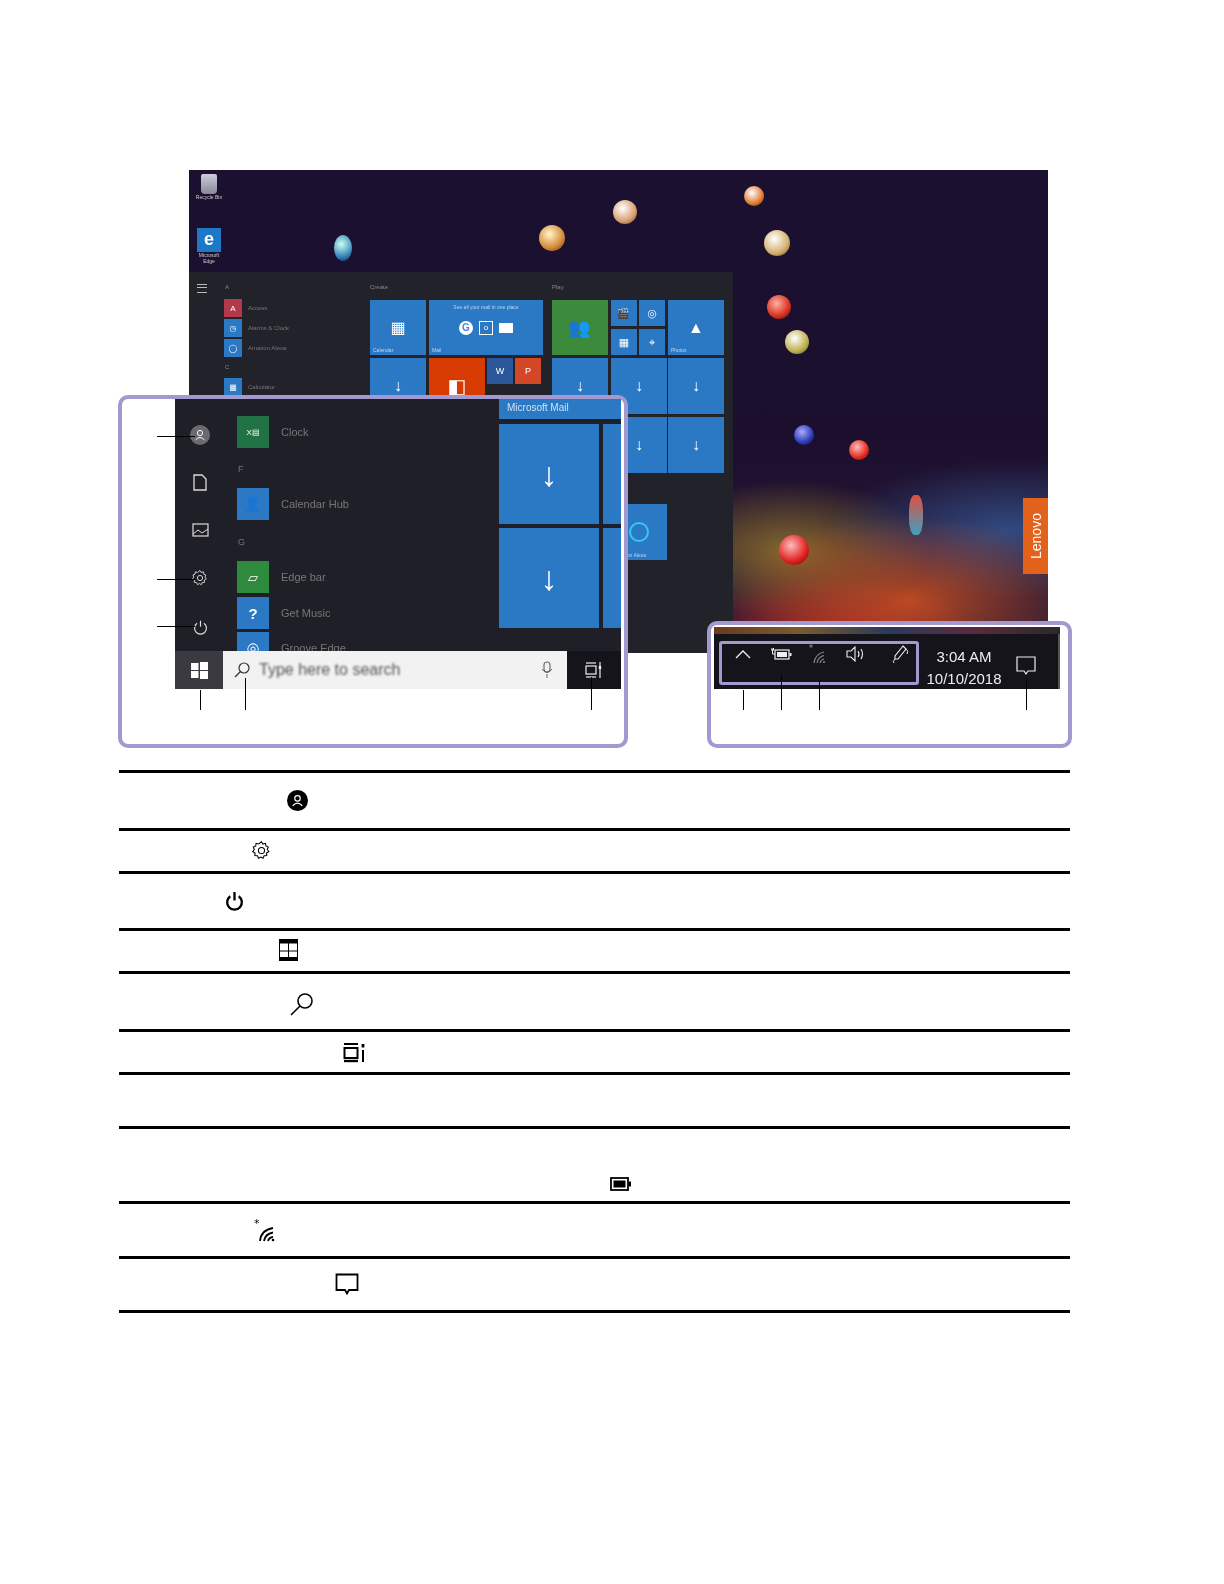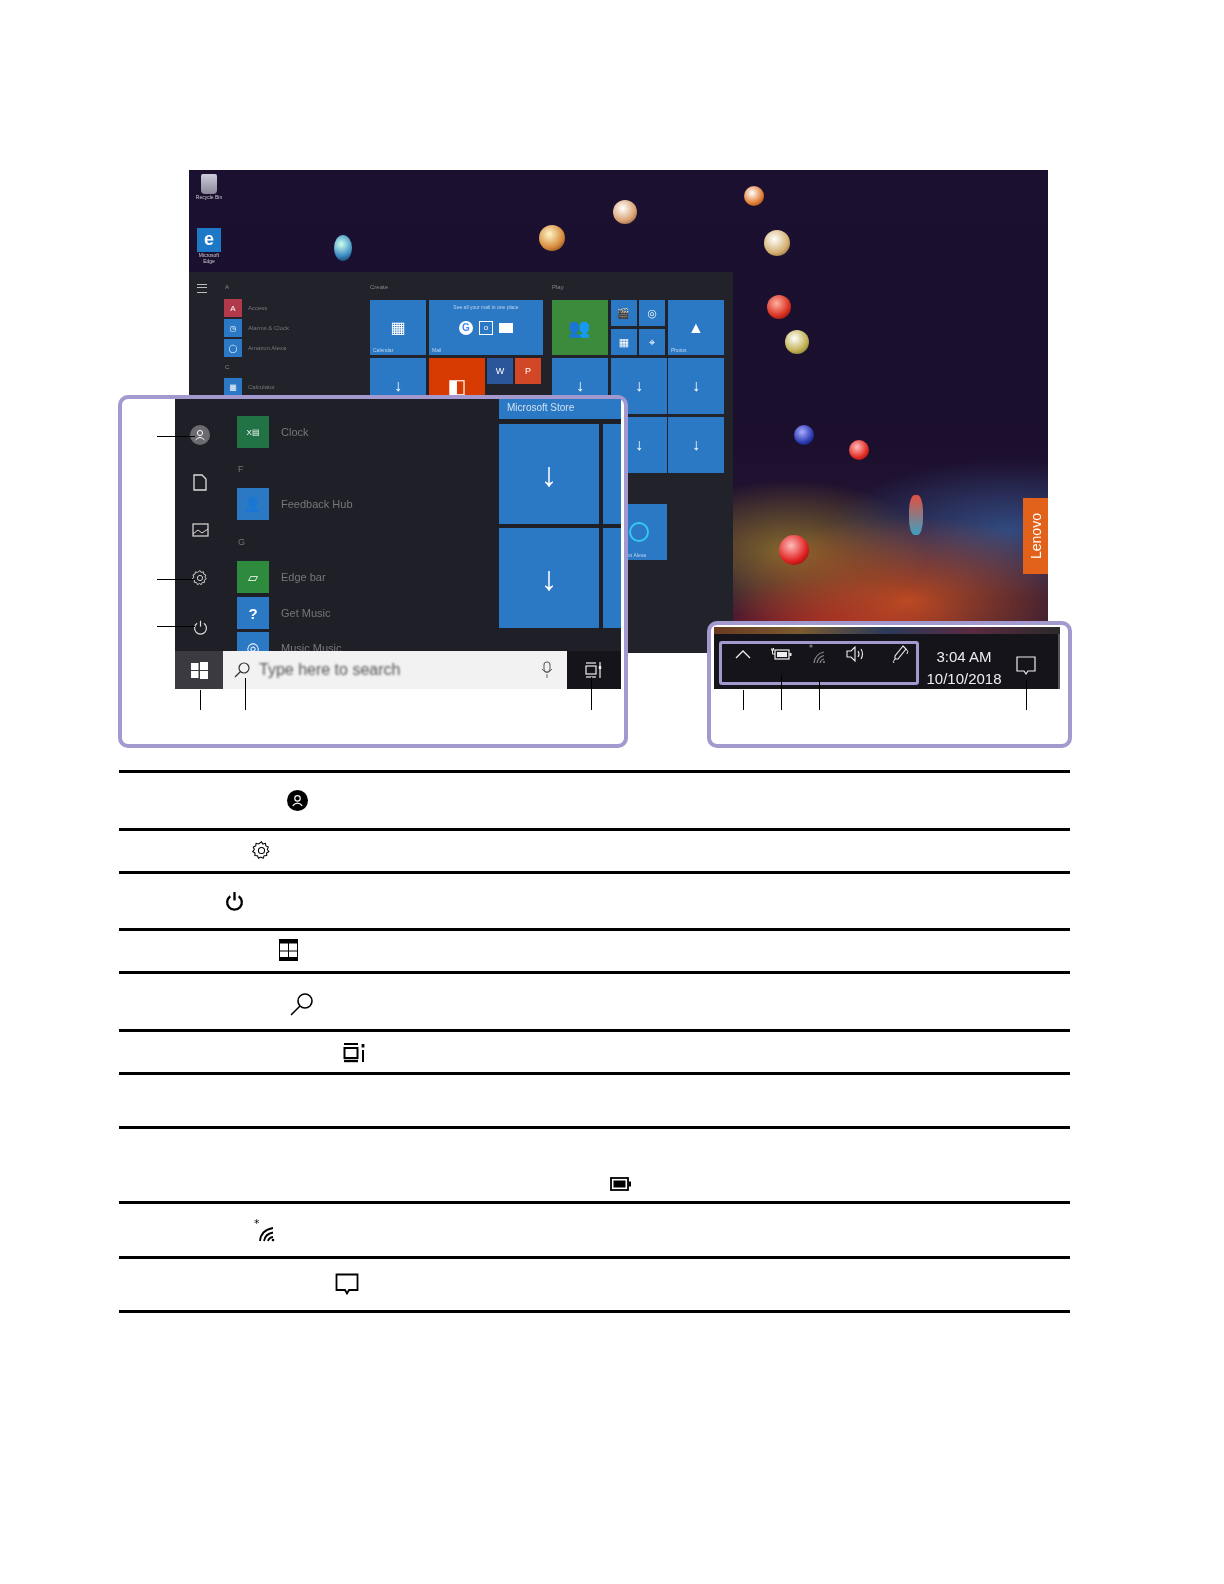--- a/index.html
+++ b/index.html
@@ -217,38 +217,38 @@
   </div>
 
   <div class="list">
     <div class="app-row" style="top:17px;">
       <div class="app-ico" style="background:#217346;">X▤</div>
       <span class="app-name">Clock</span>
     </div>
     <div class="letter" style="top:65px;">F</div>
     <div class="app-row" style="top:89px;">
       <div class="app-ico" style="background:#2b79c4;font-size:14px;">👤</div>
-      <span class="app-name">Feedback Hub</span>
+      <span class="app-name">Calendar Hub</span>
     </div>
     <div class="letter" style="top:138px;">G</div>
     <div class="app-row" style="top:162px;">
       <div class="app-ico" style="background:#2e8b3e;font-size:13px;">▱</div>
       <span class="app-name">Edge bar</span>
     </div>
     <div class="app-row" style="top:198px;">
       <div class="app-ico" style="background:#2b79c4;font-size:15px;font-weight:bold;">?</div>
       <span class="app-name">Get Music</span>
     </div>
     <div class="app-row" style="top:233px;">
       <div class="app-ico" style="background:#2b79c4;font-size:15px;">◎</div>
-      <span class="app-name">Music Music</span>
-    </div>
-  </div>
-
-  <div class="store-hdr">Microsoft Store</div>
+      <span class="app-name">Groove Edge</span>
+    </div>
+  </div>
+
+  <div class="store-hdr">Microsoft Mail</div>
   <div class="tile" style="left:324px;top:25px;width:100px;height:100px;">
       <span style="font-size:34px;">↓</span>
     </div>
   <div class="tile" style="left:428px;top:25px;width:18px;height:100px;"></div>
   <div class="tile" style="left:324px;top:129px;width:100px;height:100px;">
       <span style="font-size:34px;">↓</span>
     </div>
   <div class="tile" style="left:428px;top:129px;width:18px;height:100px;"></div>
 
   <div class="taskbar">

